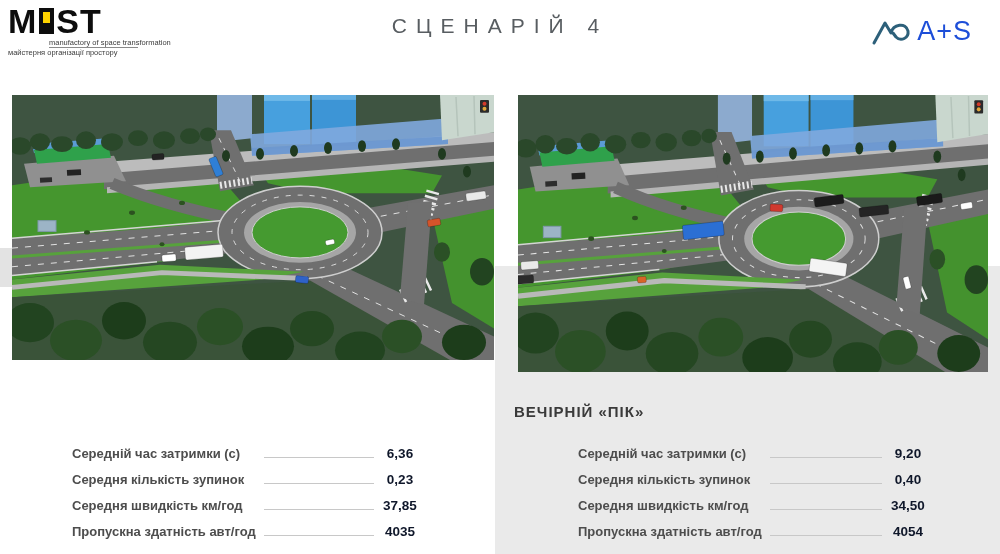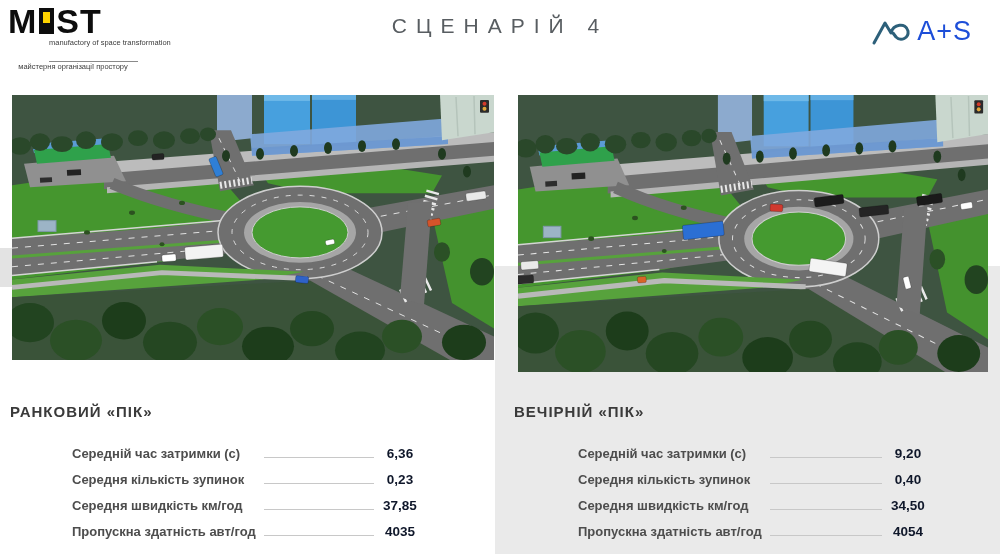--- a/index.html
+++ b/index.html
@@ -8,22 +8,22 @@
 
   
   .mist-logo{position:absolute;left:8px;top:6px;width:130px;}
   .mist-word{display:flex;align-items:flex-end;height:28px;color:#0d0d0d;
              font-weight:bold;font-size:34px;line-height:26px;letter-spacing:1px;}
   .mist-building{display:inline-block;width:15px;height:26px;background:#0d0d0d;
                  position:relative;margin:0 2px;}
   .mist-building::before{content:"";position:absolute;left:4px;top:4px;width:7px;height:11px;
                  background:#ffd400;}
   .mist-tag1{margin-top:4px;font-size:7.5px;color:#3c3c3c;text-align:center;
-             border-bottom:1px solid #8a8a8a;padding-bottom:14px;white-space:nowrap;margin-left:41px;}
-  .mist-tag2{font-size:7.5px;color:#3c3c3c;text-align:center;white-space:nowrap;}
+             border-bottom:1px solid #8a8a8a;padding-bottom:0;white-space:nowrap;margin-left:41px;}
+  .mist-tag2{font-size:7.5px;color:#3c3c3c;text-align:left;white-space:nowrap;}
 
   .title-block{position:absolute;left:0;right:0;top:14px;text-align:center;color:#585d61;}
   .main-title{font-size:21px;font-weight:normal;letter-spacing:9px;}
   .sub-title{margin-top:9px;font-size:12.5px;font-weight:bold;letter-spacing:6px;}
 
   .as-logo{position:absolute;right:28px;top:14px;display:flex;align-items:center;color:#1d4ed8;}
   .as-text{font-size:27px;letter-spacing:1px;margin-left:6px;}
 
   
   .left-accent-strip{position:absolute;left:0;top:248px;width:12px;height:39px;background:#e3e3e3;}
@@ -226,21 +226,20 @@
           <rect x="-13" y="-4.5" width="26" height="9" rx="1.5" fill="#1a1a1a" stroke="rgba(0,0,0,0.35)" stroke-width="0.6" transform="translate(422 102) rotate(-8)"></rect>
           <rect x="-6" y="-3" width="12" height="6" rx="1.5" fill="#ffffff" stroke="rgba(0,0,0,0.35)" stroke-width="0.6" transform="translate(460 108) rotate(-8)"></rect>
           <rect x="-6" y="-3" width="12" height="6" rx="1.5" fill="#ffffff" stroke="rgba(0,0,0,0.35)" stroke-width="0.6" transform="translate(399 183) rotate(75)"></rect>
           <rect x="-9" y="-4" width="18" height="8" rx="1.5" fill="#e9e9e9" stroke="rgba(0,0,0,0.35)" stroke-width="0.6" transform="translate(12 166) rotate(-4)"></rect>
           <rect x="-11" y="-4" width="22" height="8" rx="1.5" fill="#2b2b2b" stroke="rgba(0,0,0,0.35)" stroke-width="0.6" transform="translate(5 180) rotate(-4)"></rect>
           <rect x="-4.5" y="-3" width="9" height="6" rx="1.5" fill="#d86428" stroke="rgba(0,0,0,0.35)" stroke-width="0.6" transform="translate(127 180) rotate(-4)"></rect>
         </g>
     </svg>
   </div>
 
-  <div class="stats-heading h-left">РАНКОВИЙ «ПІК»</div>
   <div class="rows rows-left">
     <div class="stat-row">
       <span class="stat-label">Середній час затримки (с)</span>
       <span class="leader"></span>
       <span class="stat-value">6,36</span>
     </div>
     <div class="stat-row">
       <span class="stat-label">Середня кількість зупинок</span>
       <span class="leader"></span>
       <span class="stat-value">0,23</span>

